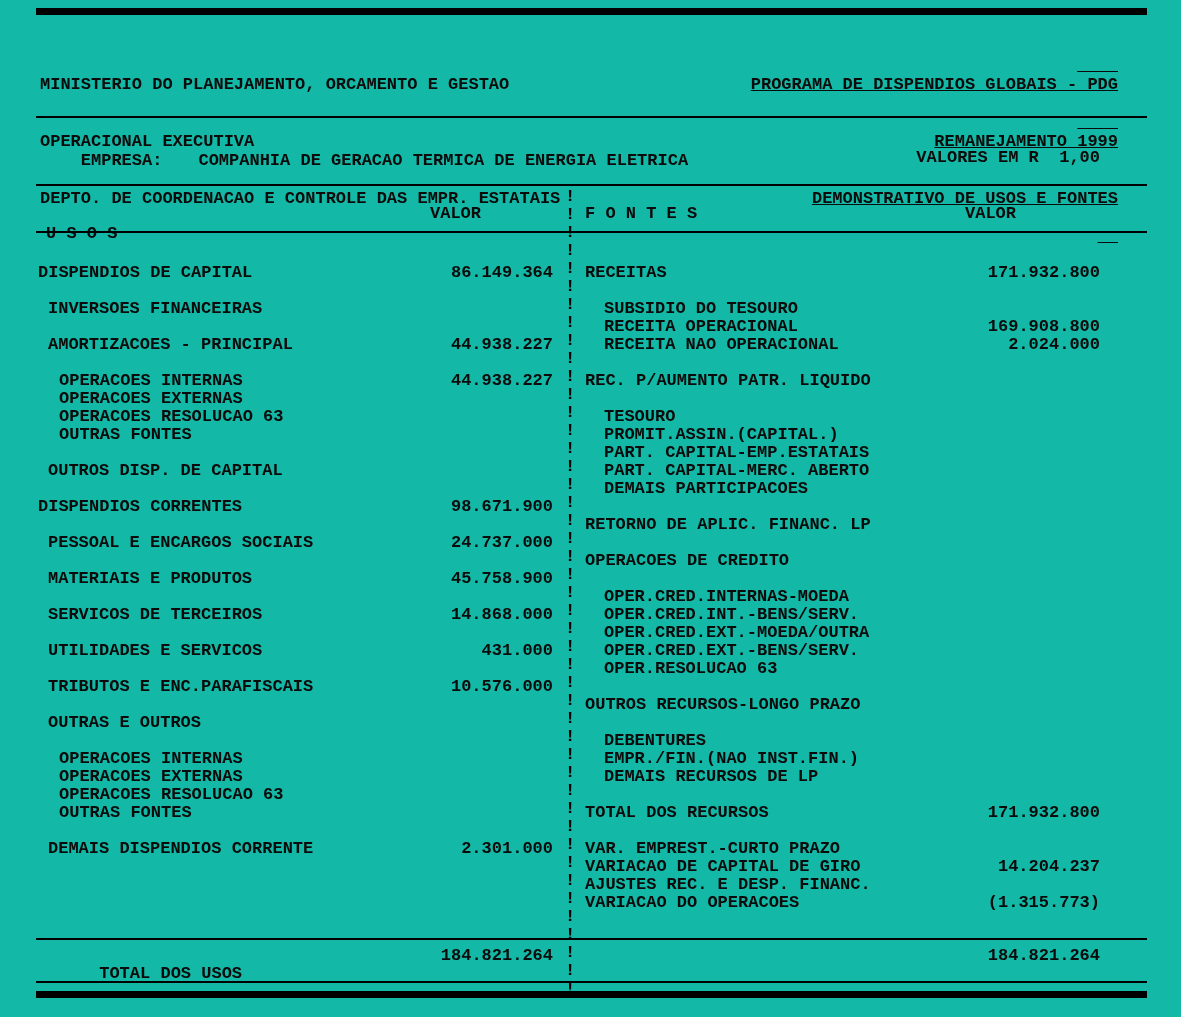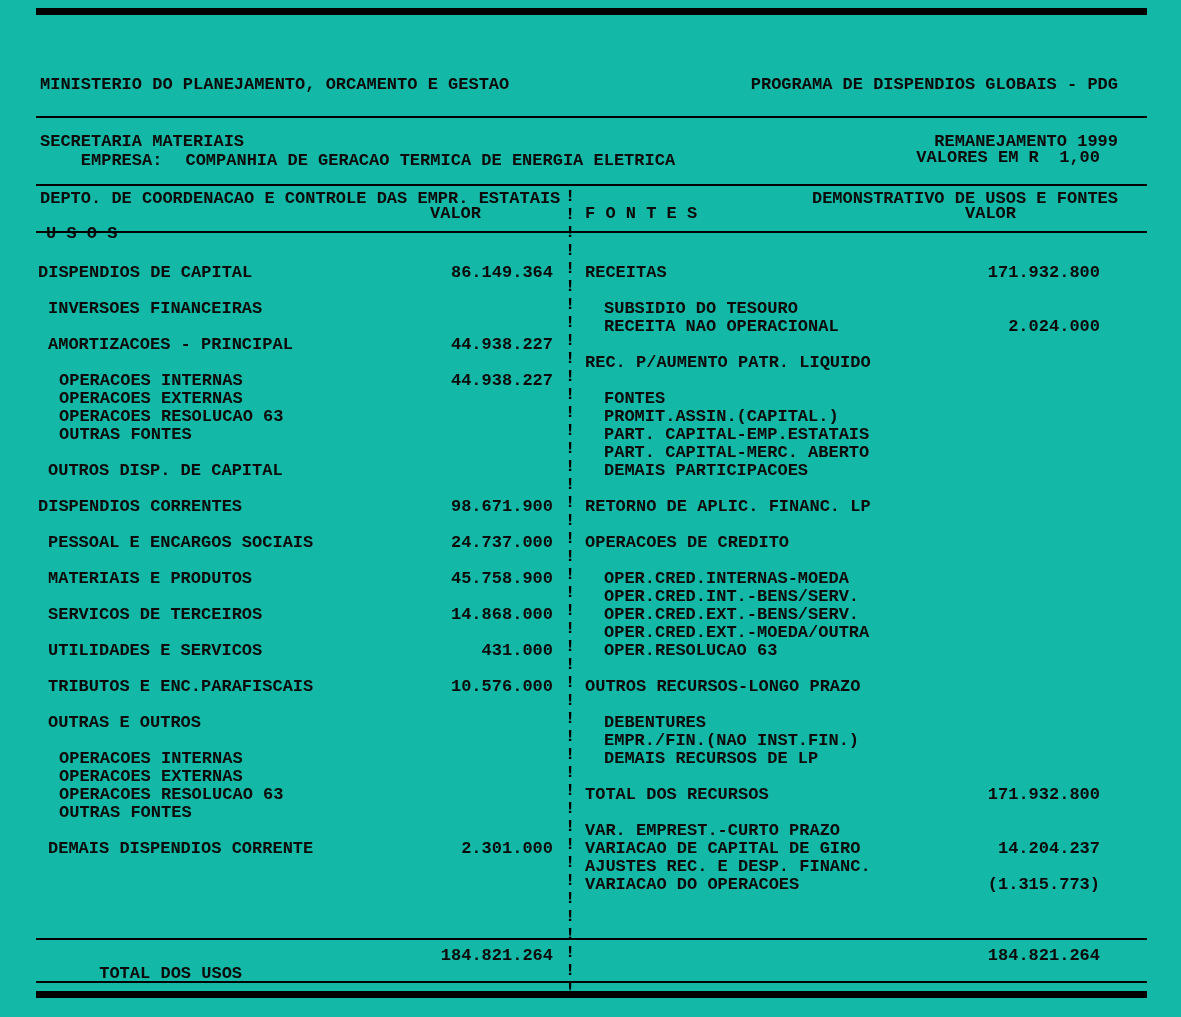--- a/index.html
+++ b/index.html
@@ -10,23 +10,23 @@
     background:#14b8a6;
     font-family:"Liberation Mono","DejaVu Sans Mono",monospace;
     font-weight:700;
     font-size:17px;
     color:#0b0b0b;
     overflow:hidden;
   }
   .hrule { position:absolute; left:36px; width:1111px; height:2px; background:#000; }
   .thick { height:7px; }
   .hdr-left  { position:absolute; top:37px; left:40px;  line-height:19px; white-space:pre; }
-  .hdr-right { position:absolute; top:37px; right:63px; line-height:19px; white-space:pre; text-align:right; }
+  .hdr-right { position:absolute; top:37px; right:63px; line-height:19px; white-space:pre; text-align:right;text-decoration:underline; }
   .company  { position:absolute; top:132px; left:40px; white-space:pre; }
-  .company .name { margin-left:23px; }
+  .company .name { margin-left:36px; }
   .currency { position:absolute; top:148px; right:81px; white-space:pre; }
   .colhead  { position:absolute; top:204px; left:38px; width:1107px; height:18px; }
   .colhead span { position:absolute; top:0; white-space:pre; }
   .usos-title  { left:8px;margin-top:20px; }
   .usos-valor  { left:392px; }
   .fontes-title{ left:547px; }
   .fontes-valor{ left:927px; }
   .body-cols { position:absolute; top:264px; left:38px; width:1107px; height:684px; }
   .col { position:absolute; top:0; width:515px; }
   .col-left  { left:0; }
@@ -48,21 +48,21 @@
 </style>
 </head>
 <body>
 
 <div class="page">
 
   <div class="hrule thick" style="top:8px"></div>
 
   <div class="hdr-left">
     <div>MINISTERIO DO PLANEJAMENTO, ORCAMENTO E GESTAO</div>
-    <div>SECRETARIA MATERIAIS</div>
+    <div>OPERACIONAL EXECUTIVA</div>
     <div>DEPTO. DE COORDENACAO E CONTROLE DAS EMPR. ESTATAIS</div>
   </div>
 
   <div class="hdr-right">
     <div>PROGRAMA DE DISPENDIOS GLOBAIS - PDG</div>
     <div>REMANEJAMENTO 1999</div>
     <div>DEMONSTRATIVO DE USOS E FONTES</div>
   </div>
 
   <div class="hrule" style="top:116px"></div>
@@ -103,33 +103,34 @@
         <div class="row ind1 gap"><span class="lab">OUTRAS E OUTROS</span><span class="val"></span></div>
         <div class="row ind2 gap"><span class="lab">OPERACOES INTERNAS</span><span class="val"></span></div>
         <div class="row ind2"><span class="lab">OPERACOES EXTERNAS</span><span class="val"></span></div>
         <div class="row ind2"><span class="lab">OPERACOES RESOLUCAO 63</span><span class="val"></span></div>
         <div class="row ind2"><span class="lab">OUTRAS FONTES</span><span class="val"></span></div>
         <div class="row ind1 gap"><span class="lab">DEMAIS DISPENDIOS CORRENTE</span><span class="val">2.301.000</span></div>
       </div>
     <div class="col col-right">
         <div class="row ind0"><span class="lab">RECEITAS</span><span class="val">171.932.800</span></div>
         <div class="row ind1 gap"><span class="lab">SUBSIDIO DO TESOURO</span><span class="val"></span></div>
+        <div class="row ind1"><span class="lab">RECEITA OPERACIONAL</span><span class="val">169.908.800</span></div>
         <div class="row ind1"><span class="lab">RECEITA NAO OPERACIONAL</span><span class="val">2.024.000</span></div>
         <div class="row ind0 gap"><span class="lab">REC. P/AUMENTO PATR. LIQUIDO</span><span class="val"></span></div>
-        <div class="row ind1 gap"><span class="lab">FONTES</span><span class="val"></span></div>
+        <div class="row ind1 gap"><span class="lab">TESOURO</span><span class="val"></span></div>
         <div class="row ind1"><span class="lab">PROMIT.ASSIN.(CAPITAL.)</span><span class="val"></span></div>
         <div class="row ind1"><span class="lab">PART. CAPITAL-EMP.ESTATAIS</span><span class="val"></span></div>
         <div class="row ind1"><span class="lab">PART. CAPITAL-MERC. ABERTO</span><span class="val"></span></div>
         <div class="row ind1"><span class="lab">DEMAIS PARTICIPACOES</span><span class="val"></span></div>
         <div class="row ind0 gap"><span class="lab">RETORNO DE APLIC. FINANC. LP</span><span class="val"></span></div>
         <div class="row ind0 gap"><span class="lab">OPERACOES DE CREDITO</span><span class="val"></span></div>
         <div class="row ind1 gap"><span class="lab">OPER.CRED.INTERNAS-MOEDA</span><span class="val"></span></div>
         <div class="row ind1"><span class="lab">OPER.CRED.INT.-BENS/SERV.</span><span class="val"></span></div>
+        <div class="row ind1"><span class="lab">OPER.CRED.EXT.-MOEDA/OUTRA</span><span class="val"></span></div>
         <div class="row ind1"><span class="lab">OPER.CRED.EXT.-BENS/SERV.</span><span class="val"></span></div>
-        <div class="row ind1"><span class="lab">OPER.CRED.EXT.-MOEDA/OUTRA</span><span class="val"></span></div>
         <div class="row ind1"><span class="lab">OPER.RESOLUCAO 63</span><span class="val"></span></div>
         <div class="row ind0 gap"><span class="lab">OUTROS RECURSOS-LONGO PRAZO</span><span class="val"></span></div>
         <div class="row ind1 gap"><span class="lab">DEBENTURES</span><span class="val"></span></div>
         <div class="row ind1"><span class="lab">EMPR./FIN.(NAO INST.FIN.)</span><span class="val"></span></div>
         <div class="row ind1"><span class="lab">DEMAIS RECURSOS DE LP</span><span class="val"></span></div>
         <div class="row ind0 gap"><span class="lab">TOTAL DOS RECURSOS</span><span class="val">171.932.800</span></div>
         <div class="row ind0 gap"><span class="lab">VAR. EMPREST.-CURTO PRAZO</span><span class="val"></span></div>
         <div class="row ind0"><span class="lab">VARIACAO DE CAPITAL DE GIRO</span><span class="val">14.204.237</span></div>
         <div class="row ind0"><span class="lab">AJUSTES REC. E DESP. FINANC.</span><span class="val"></span></div>
         <div class="row ind0"><span class="lab">VARIACAO DO OPERACOES</span><span class="val">(1.315.773)</span></div>

